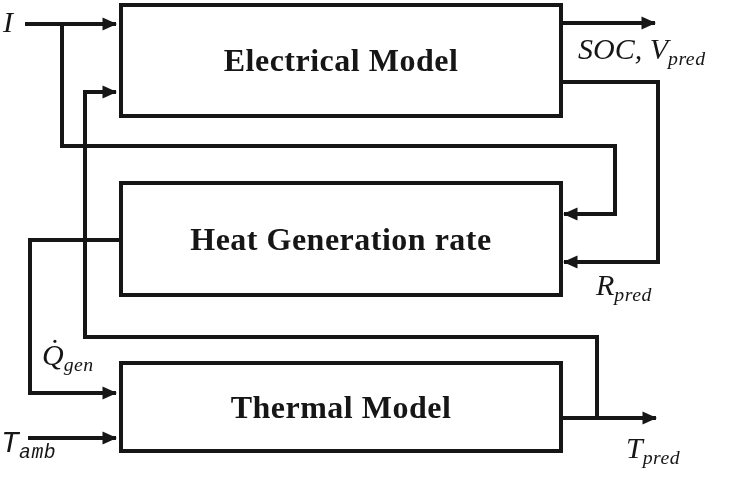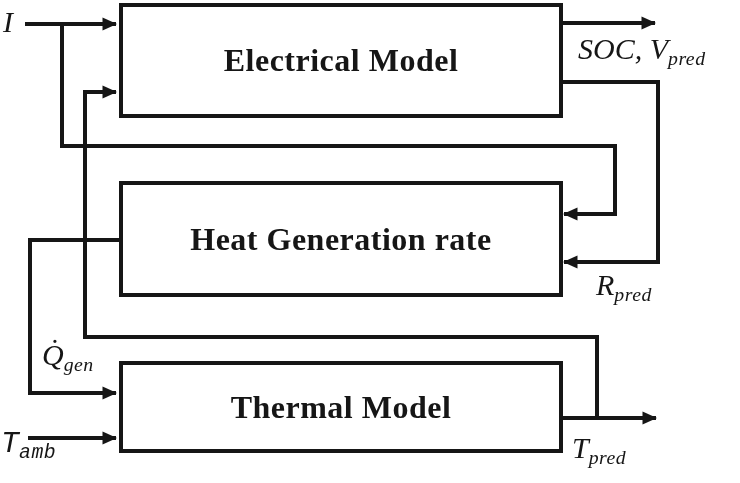--- a/index.html
+++ b/index.html
@@ -55,21 +55,21 @@
     font-size: 0.66em;
     vertical-align: -0.28em;
     letter-spacing: 0.5px;
     text-align: right;
   }
   #l-current { left: 3px;   top: 5px;   }
   #l-soc     { left: 578px; top: 32px;  }
   #l-rcell   { left: 596px; top: 268px; }
   #l-qgen    { left: 42px;  top: 338px; }
   #l-tamb    { left: 1px;   top: 428px; font-family: Liberation Mono, monospace; }
-  #l-tpred   { left: 572px; top: 431px; }
+  #l-tpred   { left: 626px; top: 431px; }
 </style>
 </head>
 <body>
 
 <div class="stage">
 
   <svg class="wires" width="740" height="483" viewBox="0 0 740 483">
     <defs>
       <marker id="ah" markerWidth="18" markerHeight="16" refX="14" refY="7" orient="auto" markerUnits="userSpaceOnUse">
         <path d="M0.5,0.5 L15,7 L0.5,13.5 Z" fill="#161616"></path>

